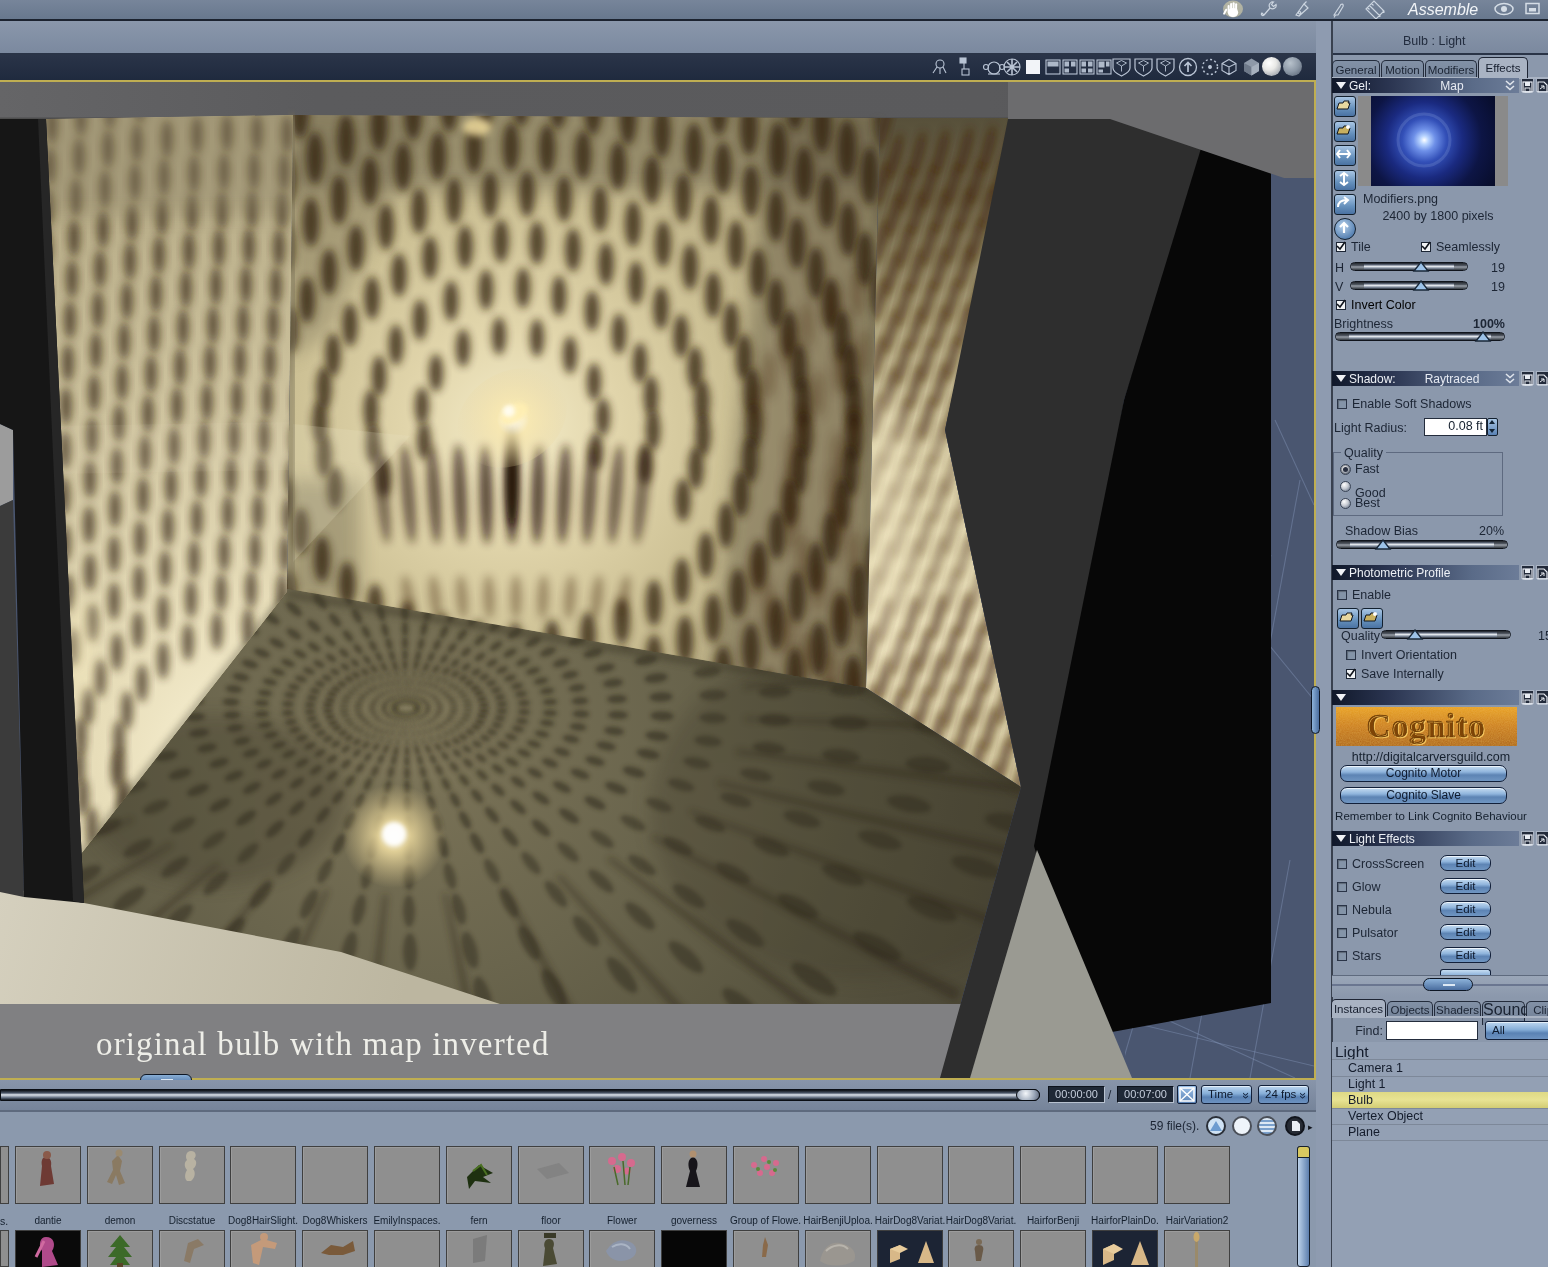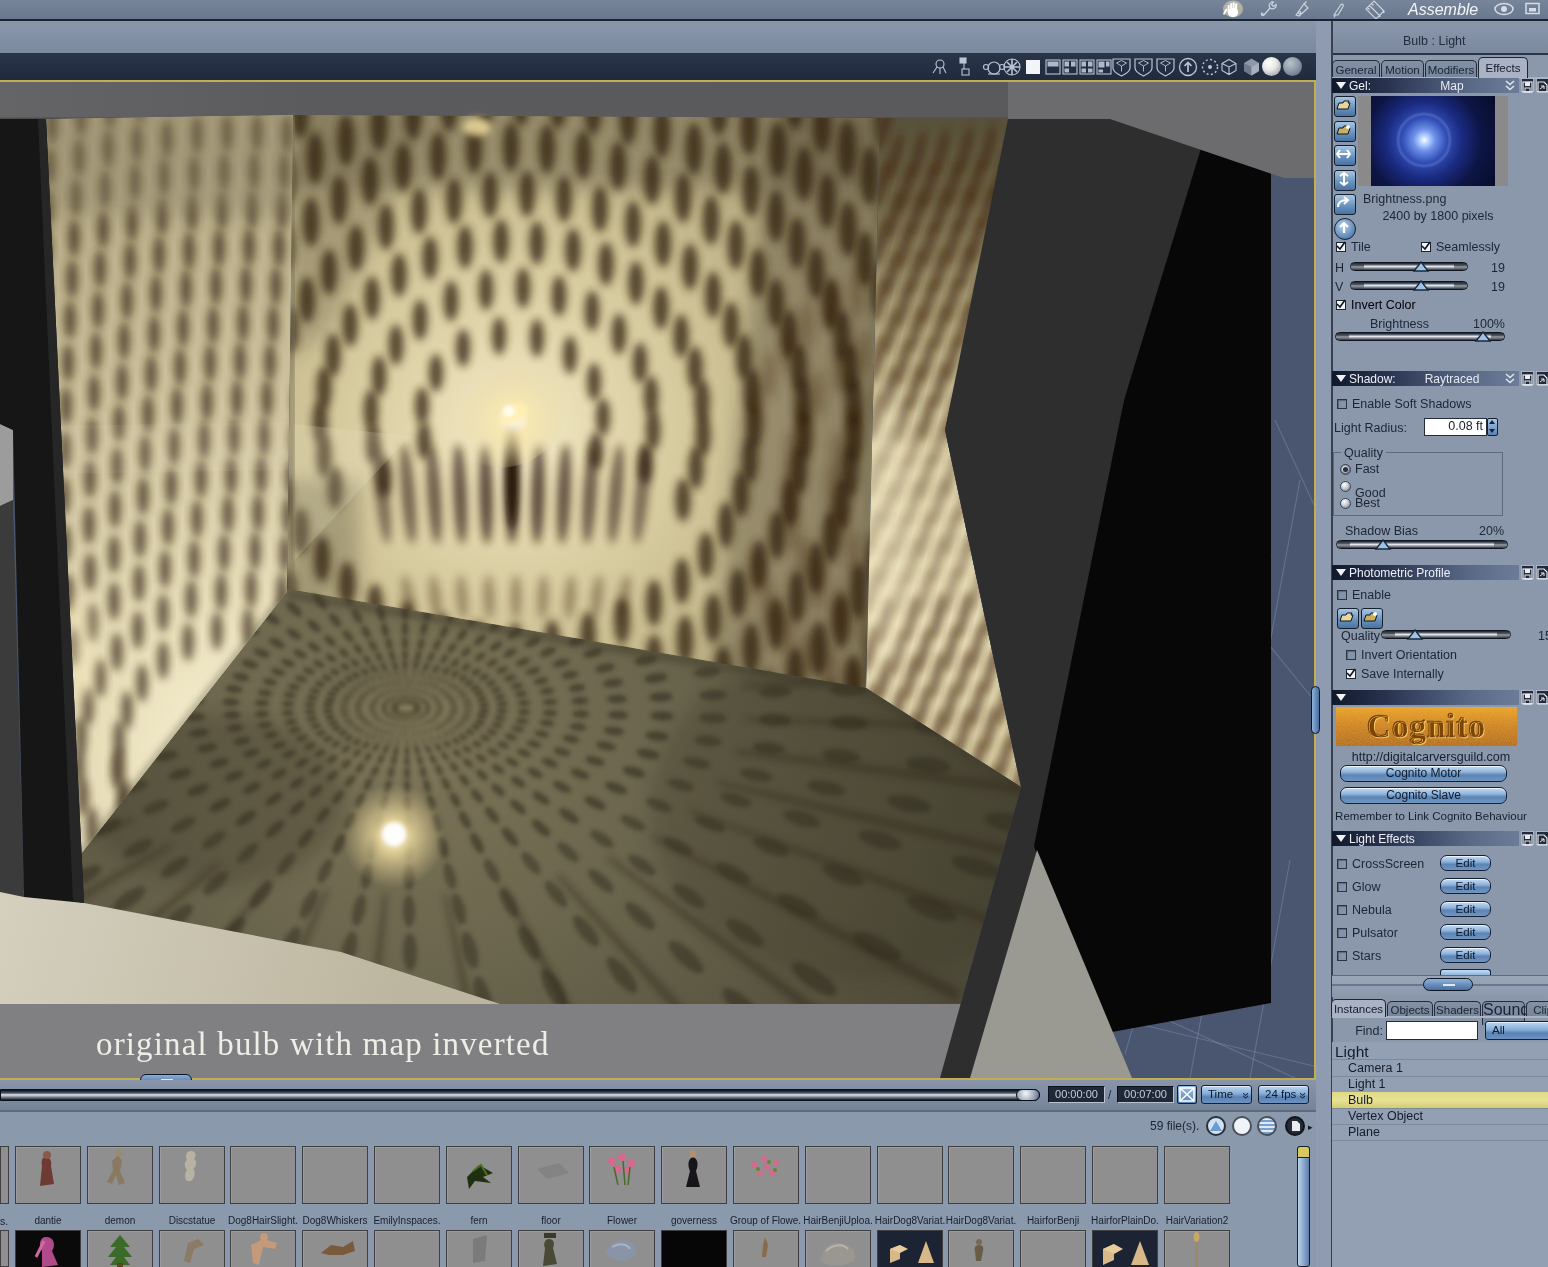--- a/index.html
+++ b/index.html
@@ -1568,21 +1568,21 @@
         <path d="M3,12 C3,6 8,5 12,5 M9,2 L13,5 L9,9" stroke="#ffffff" stroke-width="2" fill="none"></path>
       </svg></div>
     <div style="position:absolute;left:1334px;top:218px;width:22px;height:22px;background:radial-gradient(circle at 40% 35%,#b8d2ec,#5a84b4 70%,#3c6296);border:1.5px solid #13202e;border-radius:50%;"><svg width="18" height="18">
         <path d="M9,4 v10 M5,8 L9,4 L13,8" stroke="#ffffff" stroke-width="2.2" fill="none"></path>
       </svg></div>
     <div style="position:absolute;left:1358px;top:96px;width:150px;height:90px;background:#8a8a8a"></div>
     <div style="position:absolute;left:1371px;top:96px;width:124px;height:90px;background:radial-gradient(circle at 43% 49%,#ffffff 0,#b8d4ff 5%,#6e90e8 13%,#3350b8 26%,#1a2a80 45%,#0d1545 68%,#070c28 100%)"></div>
     <svg width="124" height="90" style="position:absolute;left:1371px;top:96px">
       <circle cx="53" cy="44" r="26" fill="none" stroke="#aac4f0" stroke-opacity="0.18" stroke-width="3"></circle>
     </svg>
-    <div style="position:absolute;left:1363px;top:192px;width:140px;font-size:12.5px;color:#1c2534;white-space:nowrap;">Brightness.png</div>
+    <div style="position:absolute;left:1363px;top:192px;width:140px;font-size:12.5px;color:#1c2534;white-space:nowrap;">Modifiers.png</div>
     <div style="position:absolute;left:1343px;top:209px;width:190px;font-size:12.5px;color:#1c2534;white-space:nowrap;text-align:center">2400 by 1800 pixels</div>
     <div style="position:absolute;left:1336px;top:242px;width:10px;height:10px;background:#f2f4f6;border:1.5px solid #1c2534;">
       <svg width="10" height="10" style="position:absolute;left:-1px;top:-2px">
         <path d="M1,5 L4,8 L9,1" stroke="#10141c" stroke-width="1.6" fill="none"></path>
       </svg>
     </div>
     <div style="position:absolute;left:1351px;top:240px;font-size:12.5px;color:#1c2534;white-space:nowrap;">Tile</div>
     <div style="position:absolute;left:1421px;top:242px;width:10px;height:10px;background:#f2f4f6;border:1.5px solid #1c2534;">
       <svg width="10" height="10" style="position:absolute;left:-1px;top:-2px">
         <path d="M1,5 L4,8 L9,1" stroke="#10141c" stroke-width="1.6" fill="none"></path>
@@ -1604,22 +1604,22 @@
     <svg width="18" height="12" style="position:absolute;left:1412px;top:280px">
       <path d="M9,1 L16,10 L2,10 Z" fill="#9cc2e8" stroke="#1a2838" stroke-width="1.4"></path>
     </svg>
     <div style="position:absolute;left:1491px;top:280px;font-size:12.5px;color:#1c2534;white-space:nowrap;">19</div>
     <div style="position:absolute;left:1336px;top:300px;width:10px;height:10px;background:#f2f4f6;border:1.5px solid #1c2534;">
       <svg width="10" height="10" style="position:absolute;left:-1px;top:-2px">
         <path d="M1,5 L4,8 L9,1" stroke="#10141c" stroke-width="1.6" fill="none"></path>
       </svg>
     </div>
     <div style="position:absolute;left:1351px;top:298px;font-size:12.5px;color:#000000;white-space:nowrap;">Invert Color</div>
-    <div style="position:absolute;left:1334px;top:317px;font-size:12.5px;color:#1c2534;white-space:nowrap;padding-left:36px;">Brightness</div>
-    <div style="position:absolute;left:1473px;top:317px;font-size:12.5px;color:#1c2534;white-space:nowrap;">100%</div>
+    <div style="position:absolute;left:1334px;top:317px;font-size:12.5px;color:#1c2534;white-space:nowrap;">Brightness</div>
+    <div style="position:absolute;left:1473px;top:317px;font-size:12.5px;color:#1c2534;white-space:nowrap;font-weight:bold;">100%</div>
     <div style="position:absolute;left:1335px;top:332px;width:170px;height:9px;border-radius:5px;background:linear-gradient(180deg,#15191f,#667083 28%,#eef1f5 47%,#8c97a8 72%,#2a313c);border:1px solid #10141c"></div>
     <div style="position:absolute;left:1336px;top:333px;width:13px;height:7px;border-radius:4px 0 0 4px;background:linear-gradient(180deg,#22262c,#555c66 40%,#999fa8 55%,#333940);"></div>
     <div style="position:absolute;left:1491px;top:333px;width:13px;height:7px;border-radius:0 4px 4px 0;background:linear-gradient(180deg,#22262c,#555c66 40%,#999fa8 55%,#333940);"></div>
     <svg width="18" height="12" style="position:absolute;left:1474px;top:331px">
       <path d="M9,1 L16,10 L2,10 Z" fill="#9cc2e8" stroke="#1a2838" stroke-width="1.4"></path>
     </svg>
     <div style="position:absolute;left:1332px;top:371px;width:187px;height:15px;background:linear-gradient(90deg,#10182a,#2a3450 30%,#5a6b88 75%,#6c7c98)"></div>
     <div style="position:absolute;left:1336px;top:375px;width:0;height:0;border-left:5.5px solid transparent;border-right:5.5px solid transparent;border-top:7px solid #f0f2f6"></div>
     <div style="position:absolute;left:1349px;top:372px;font-size:12px;color:#eef1f6;white-space:nowrap;">Shadow:</div>
     <div style="position:absolute;left:1412px;top:372px;width:80px;font-size:12px;color:#e6eaf2;white-space:nowrap;text-align:center">Raytraced</div>

